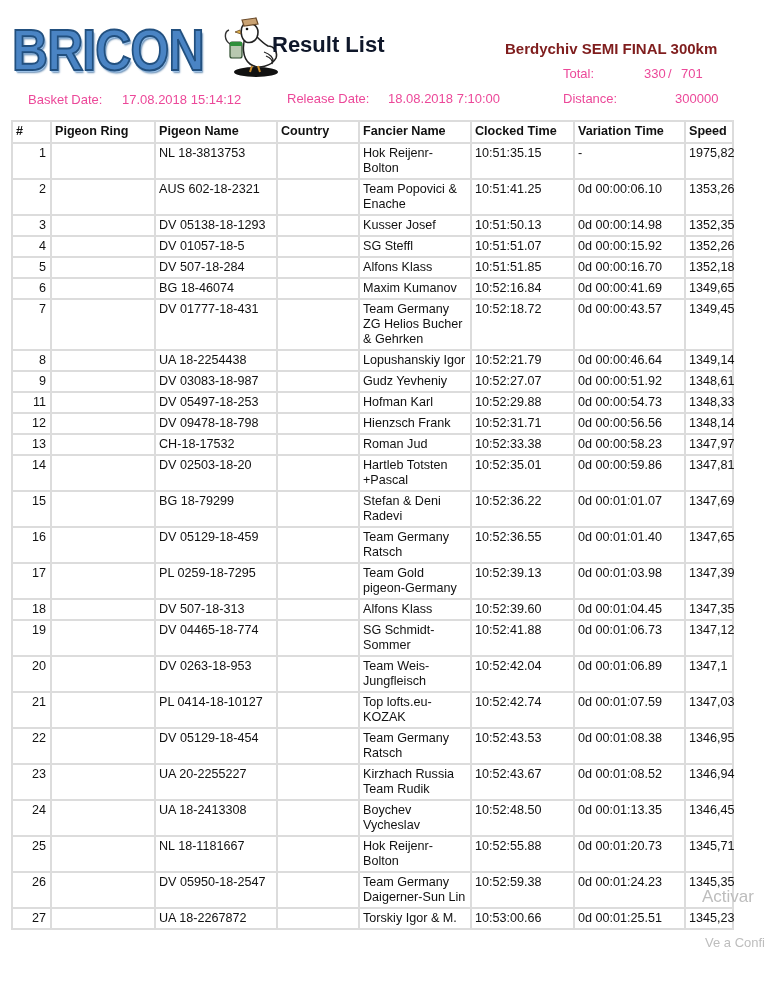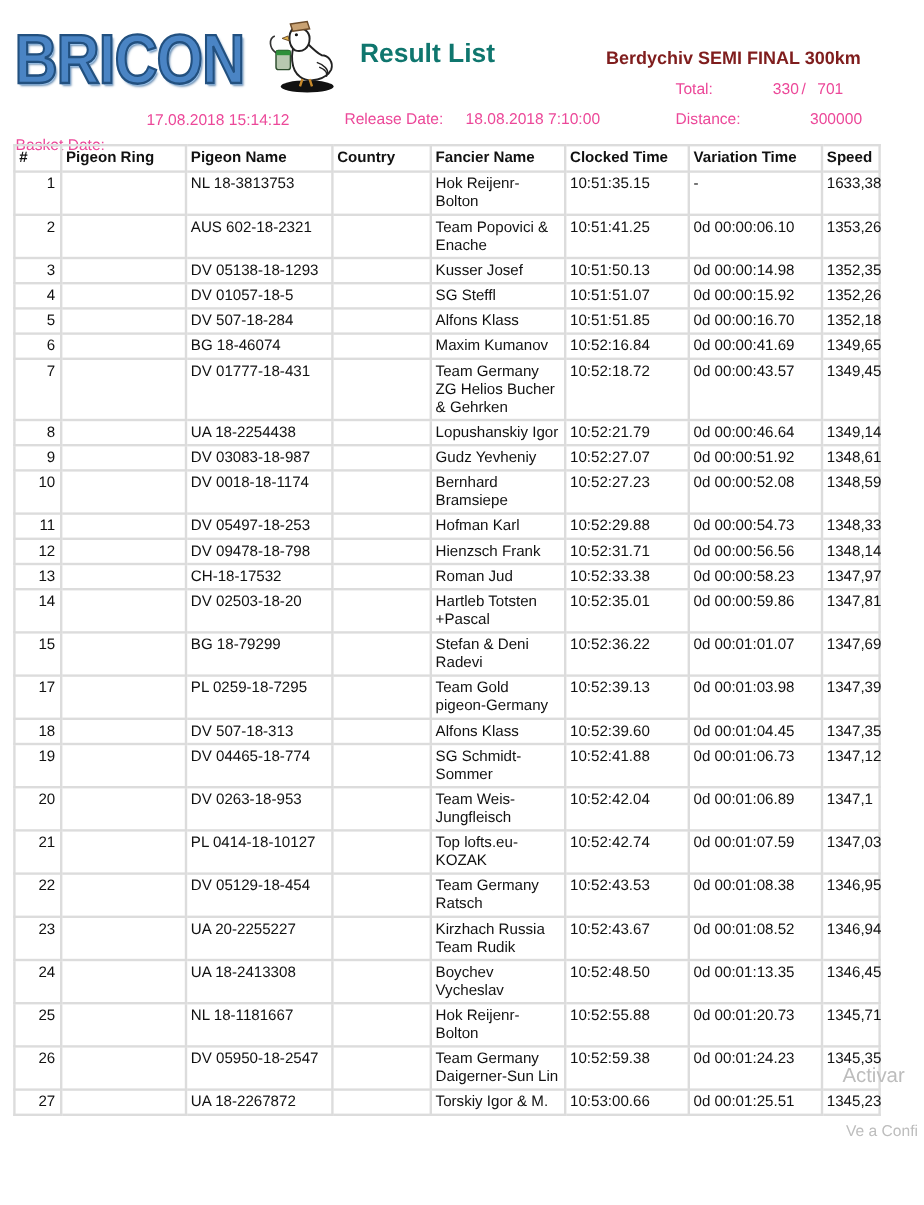--- a/index.html
+++ b/index.html
@@ -11,21 +11,21 @@
       font-family: "Liberation Sans", sans-serif; font-weight: bold;
       font-size: 58px; letter-spacing: -1px; line-height: 56px;
       color: #4a84c4;
       -webkit-text-stroke: 2px #22507f;
       text-shadow: 1px 2px 0 #9ec3e8, 2px 3px 2px #6a8fb5;
       transform: scaleX(0.86); transform-origin: left center;
       display: inline-block;
     }
     .mascot { position: absolute; left: 216px; top: 14px; width: 66px; height: 64px; }
 
-    .title { position: absolute; left: 300px; top: 32px; font-size: 22px; font-weight: bold; color: #0f766e; }
+    .title { position: absolute; left: 272px; top: 32px; font-size: 22px; font-weight: bold; color: #0f172a; }
     .race-name { position: absolute; left: 505px; top: 40px; font-size: 15px; font-weight: bold; color: #7f1d1d; }
 
     .meta { position: absolute; font-size: 13px; color: #ec4899; white-space: nowrap; }
 
     table.results {
       position: absolute; left: 11px; top: 120px;
       border-collapse: collapse; table-layout: fixed; width: 721px;
       font-size: 12.6px; color: #111;
     }
     table.results th, table.results td {
@@ -66,21 +66,21 @@
 </svg>
 
 <div class="title">Result List</div>
 <div class="race-name">Berdychiv SEMI FINAL 300km</div>
 
 <span class="meta" style="left:563px; top:66px;">Total:</span>
 <span class="meta" style="left:644px; top:66px;">330</span>
 <span class="meta" style="left:668px; top:66px;">/</span>
 <span class="meta" style="left:681px; top:66px;">701</span>
 
-<span class="meta" style="left:13px; top:92px;margin-top:21px;">Basket Date:</span>
+<span class="meta" style="left:28px; top:92px;">Basket Date:</span>
 <span class="meta" style="left:122px; top:92px;">17.08.2018 15:14:12</span>
 <span class="meta" style="left:287px; top:91px;">Release Date:</span>
 <span class="meta" style="left:388px; top:91px;">18.08.2018 7:10:00</span>
 <span class="meta" style="left:563px; top:91px;">Distance:</span>
 <span class="meta" style="left:675px; top:91px;">300000</span>
 
 <table class="results">
   <colgroup>
     <col style="width:39px">
     <col style="width:104px">
@@ -105,21 +105,21 @@
   </thead>
   <tbody id="results-body">
       <tr>
         <td class="num">1</td>
         <td></td>
         <td>NL 18-3813753</td>
         <td></td>
         <td>Hok Reijenr-Bolton</td>
         <td>10:51:35.15</td>
         <td>-</td>
-        <td>1633,38</td>
+        <td>1975,82</td>
       </tr>
       <tr>
         <td class="num">2</td>
         <td></td>
         <td>AUS 602-18-2321</td>
         <td></td>
         <td>Team Popovici &amp; Enache</td>
         <td>10:51:41.25</td>
         <td>0d 00:00:06.10</td>
         <td>1353,26</td>
@@ -188,30 +188,20 @@
         <td class="num">9</td>
         <td></td>
         <td>DV 03083-18-987</td>
         <td></td>
         <td>Gudz Yevheniy</td>
         <td>10:52:27.07</td>
         <td>0d 00:00:51.92</td>
         <td>1348,61</td>
       </tr>
       <tr>
-        <td class="num">10</td>
-        <td></td>
-        <td>DV 0018-18-1174</td>
-        <td></td>
-        <td>Bernhard Bramsiepe</td>
-        <td>10:52:27.23</td>
-        <td>0d 00:00:52.08</td>
-        <td>1348,59</td>
-      </tr>
-      <tr>
         <td class="num">11</td>
         <td></td>
         <td>DV 05497-18-253</td>
         <td></td>
         <td>Hofman Karl</td>
         <td>10:52:29.88</td>
         <td>0d 00:00:54.73</td>
         <td>1348,33</td>
       </tr>
       <tr>
@@ -248,20 +238,30 @@
         <td class="num">15</td>
         <td></td>
         <td>BG 18-79299</td>
         <td></td>
         <td>Stefan &amp; Deni Radevi</td>
         <td>10:52:36.22</td>
         <td>0d 00:01:01.07</td>
         <td>1347,69</td>
       </tr>
       <tr>
+        <td class="num">16</td>
+        <td></td>
+        <td>DV 05129-18-459</td>
+        <td></td>
+        <td>Team Germany Ratsch</td>
+        <td>10:52:36.55</td>
+        <td>0d 00:01:01.40</td>
+        <td>1347,65</td>
+      </tr>
+      <tr>
         <td class="num">17</td>
         <td></td>
         <td>PL 0259-18-7295</td>
         <td></td>
         <td>Team Gold pigeon-Germany</td>
         <td>10:52:39.13</td>
         <td>0d 00:01:03.98</td>
         <td>1347,39</td>
       </tr>
       <tr>

